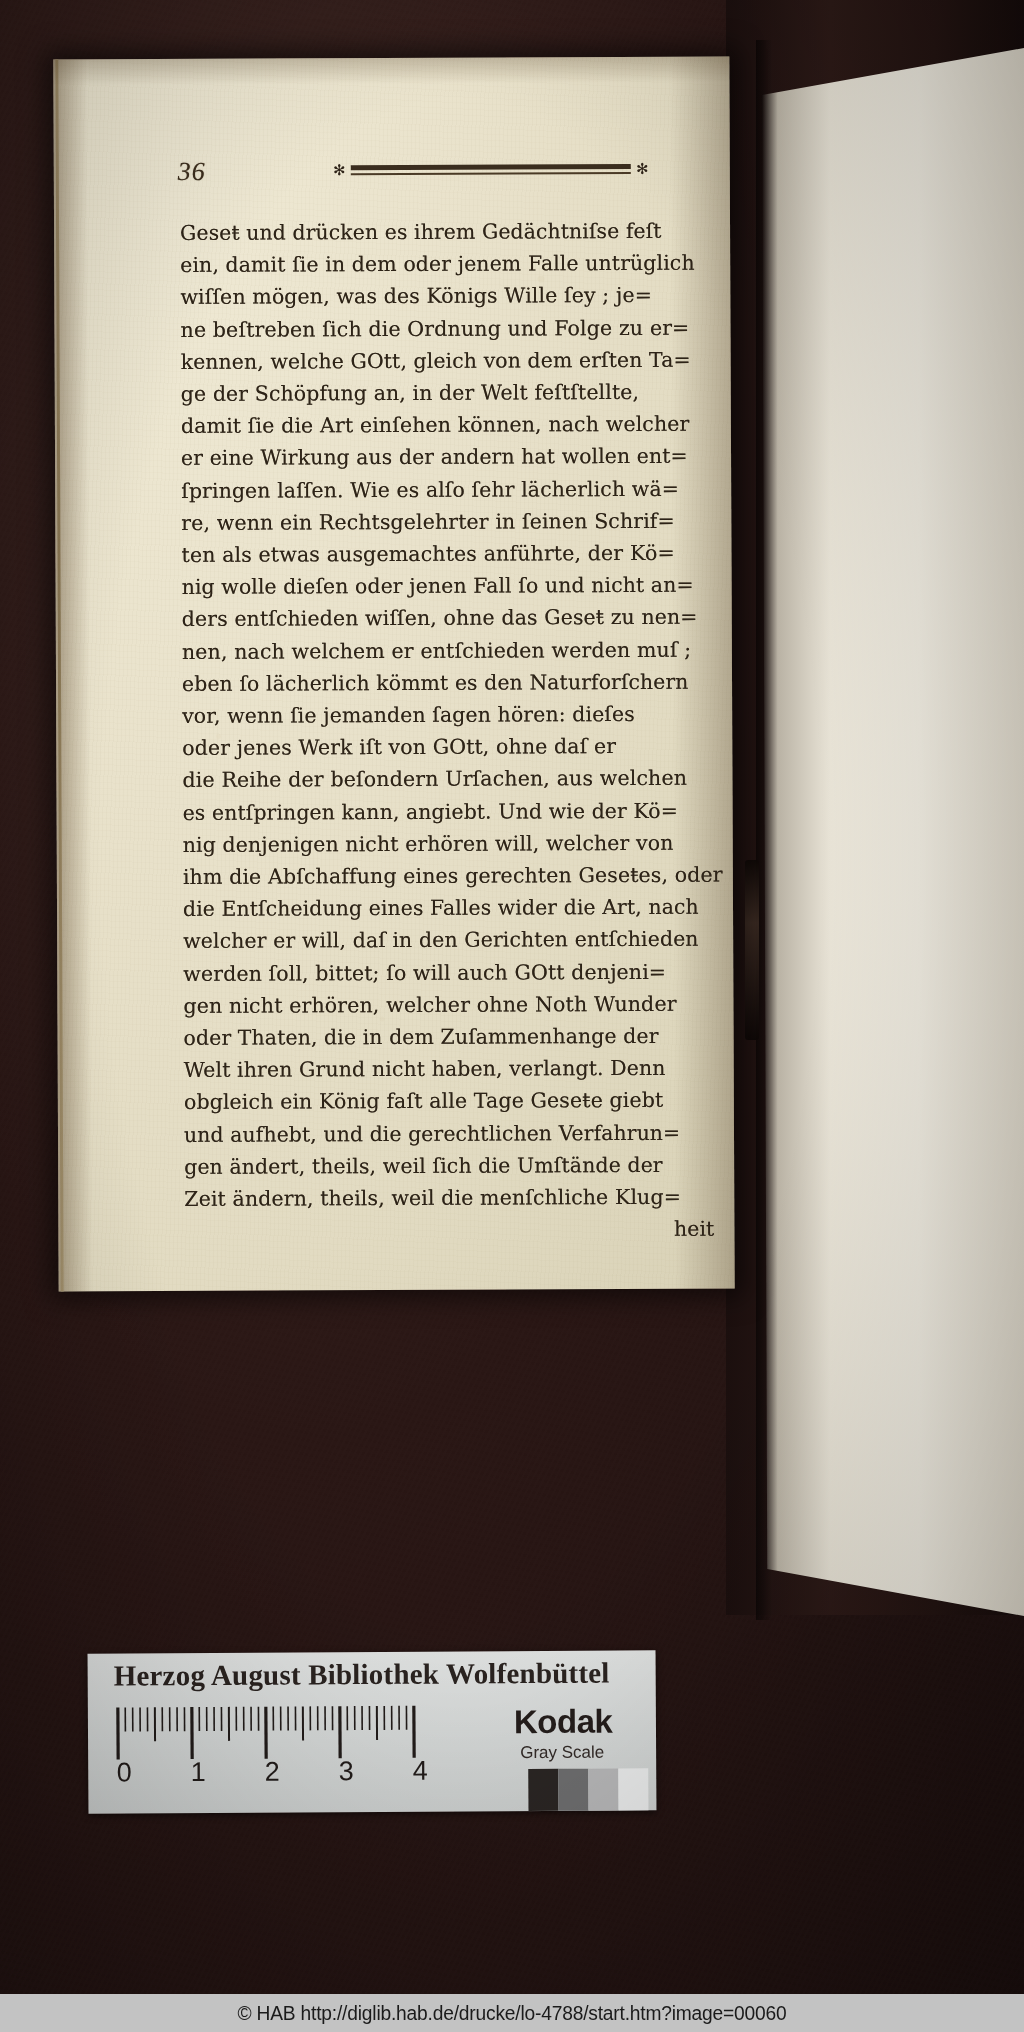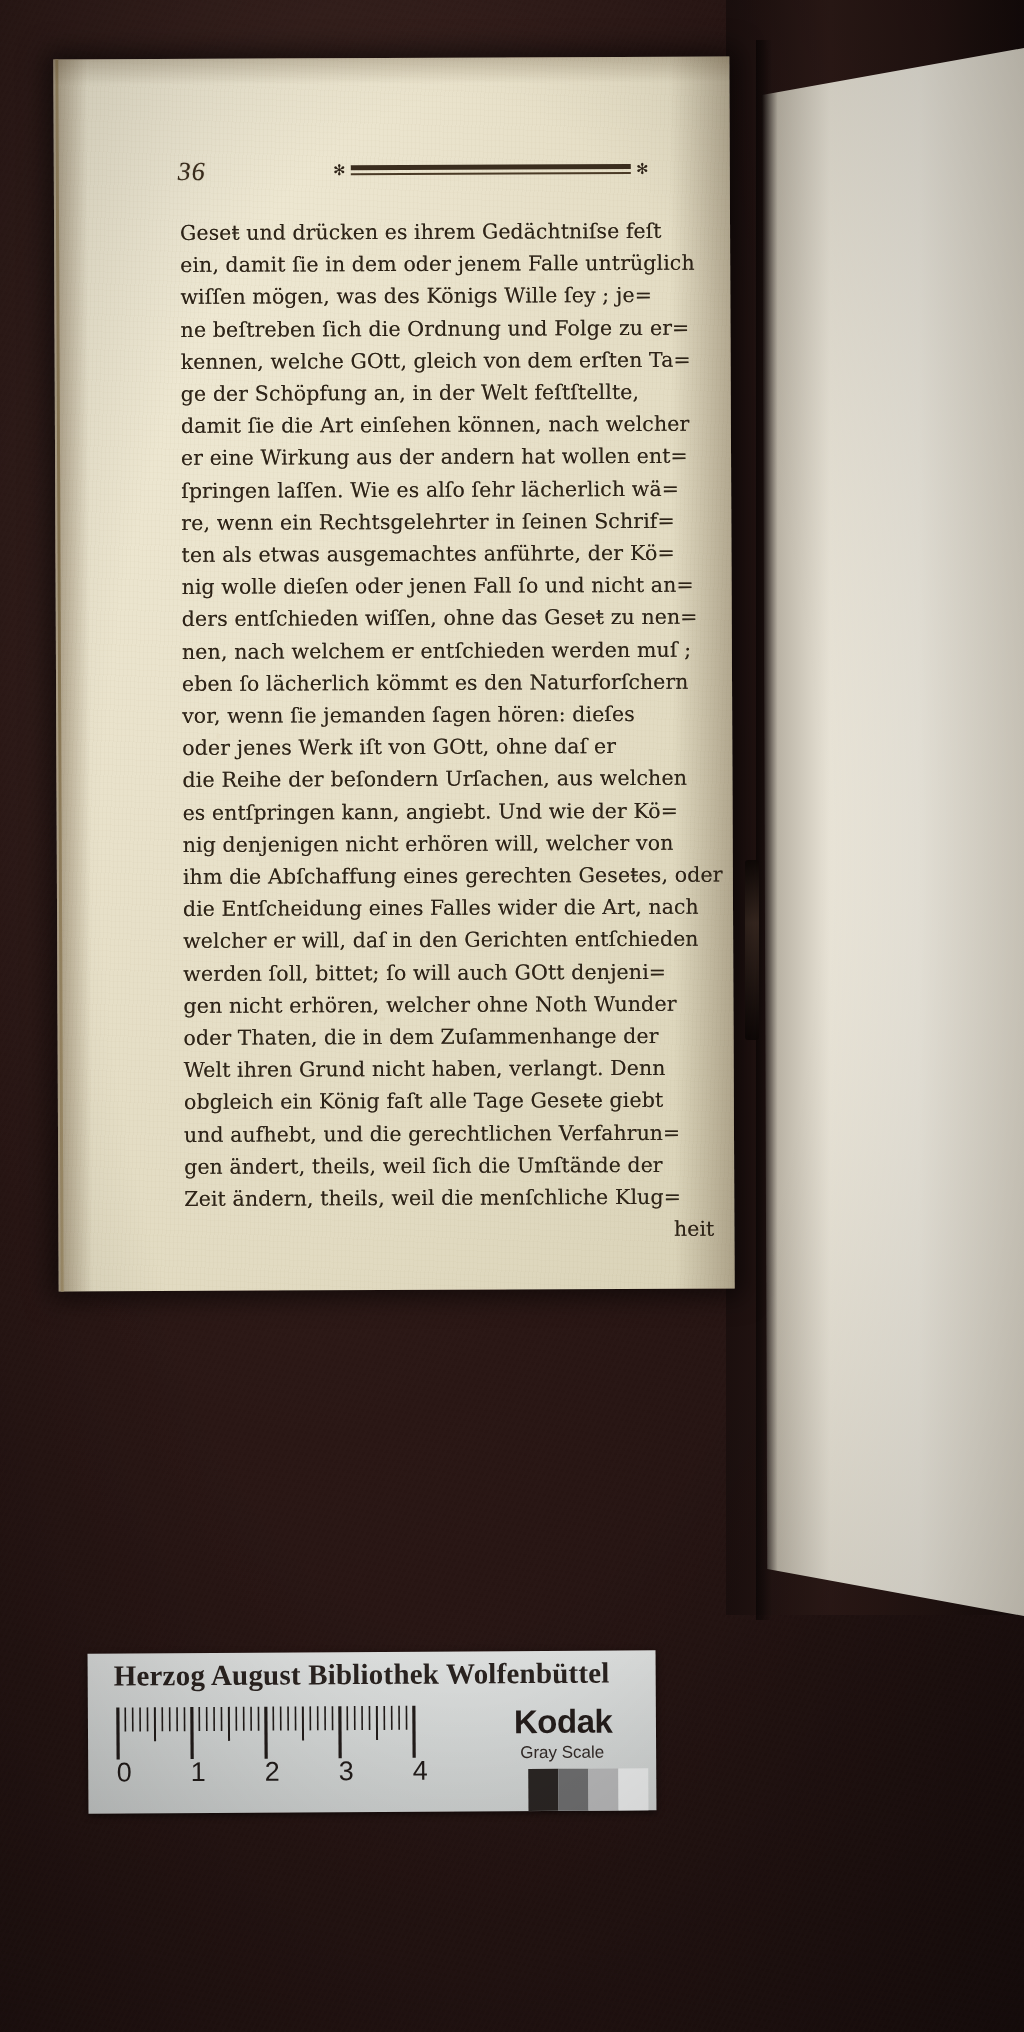--- a/index.html
+++ b/index.html
@@ -383,14 +383,17 @@
     <div class="patches" id="patches">
         <div class="patch" style="background: rgb(43, 38, 36);"></div>
         <div class="patch" style="background: rgb(111, 111, 112);"></div>
         <div class="patch" style="background: rgb(185, 185, 186);"></div>
         <div class="patch" style="background: rgb(236, 237, 237);"></div>
       </div>
   </div>
 
   <div class="vignette"></div>
 
+  <div class="footer">
+    <div class="footer-text">© HAB http://diglib.hab.de/drucke/lo-4788/start.htm?image=00060</div>
+  </div>
 
 </div>
 
 </body></html>

